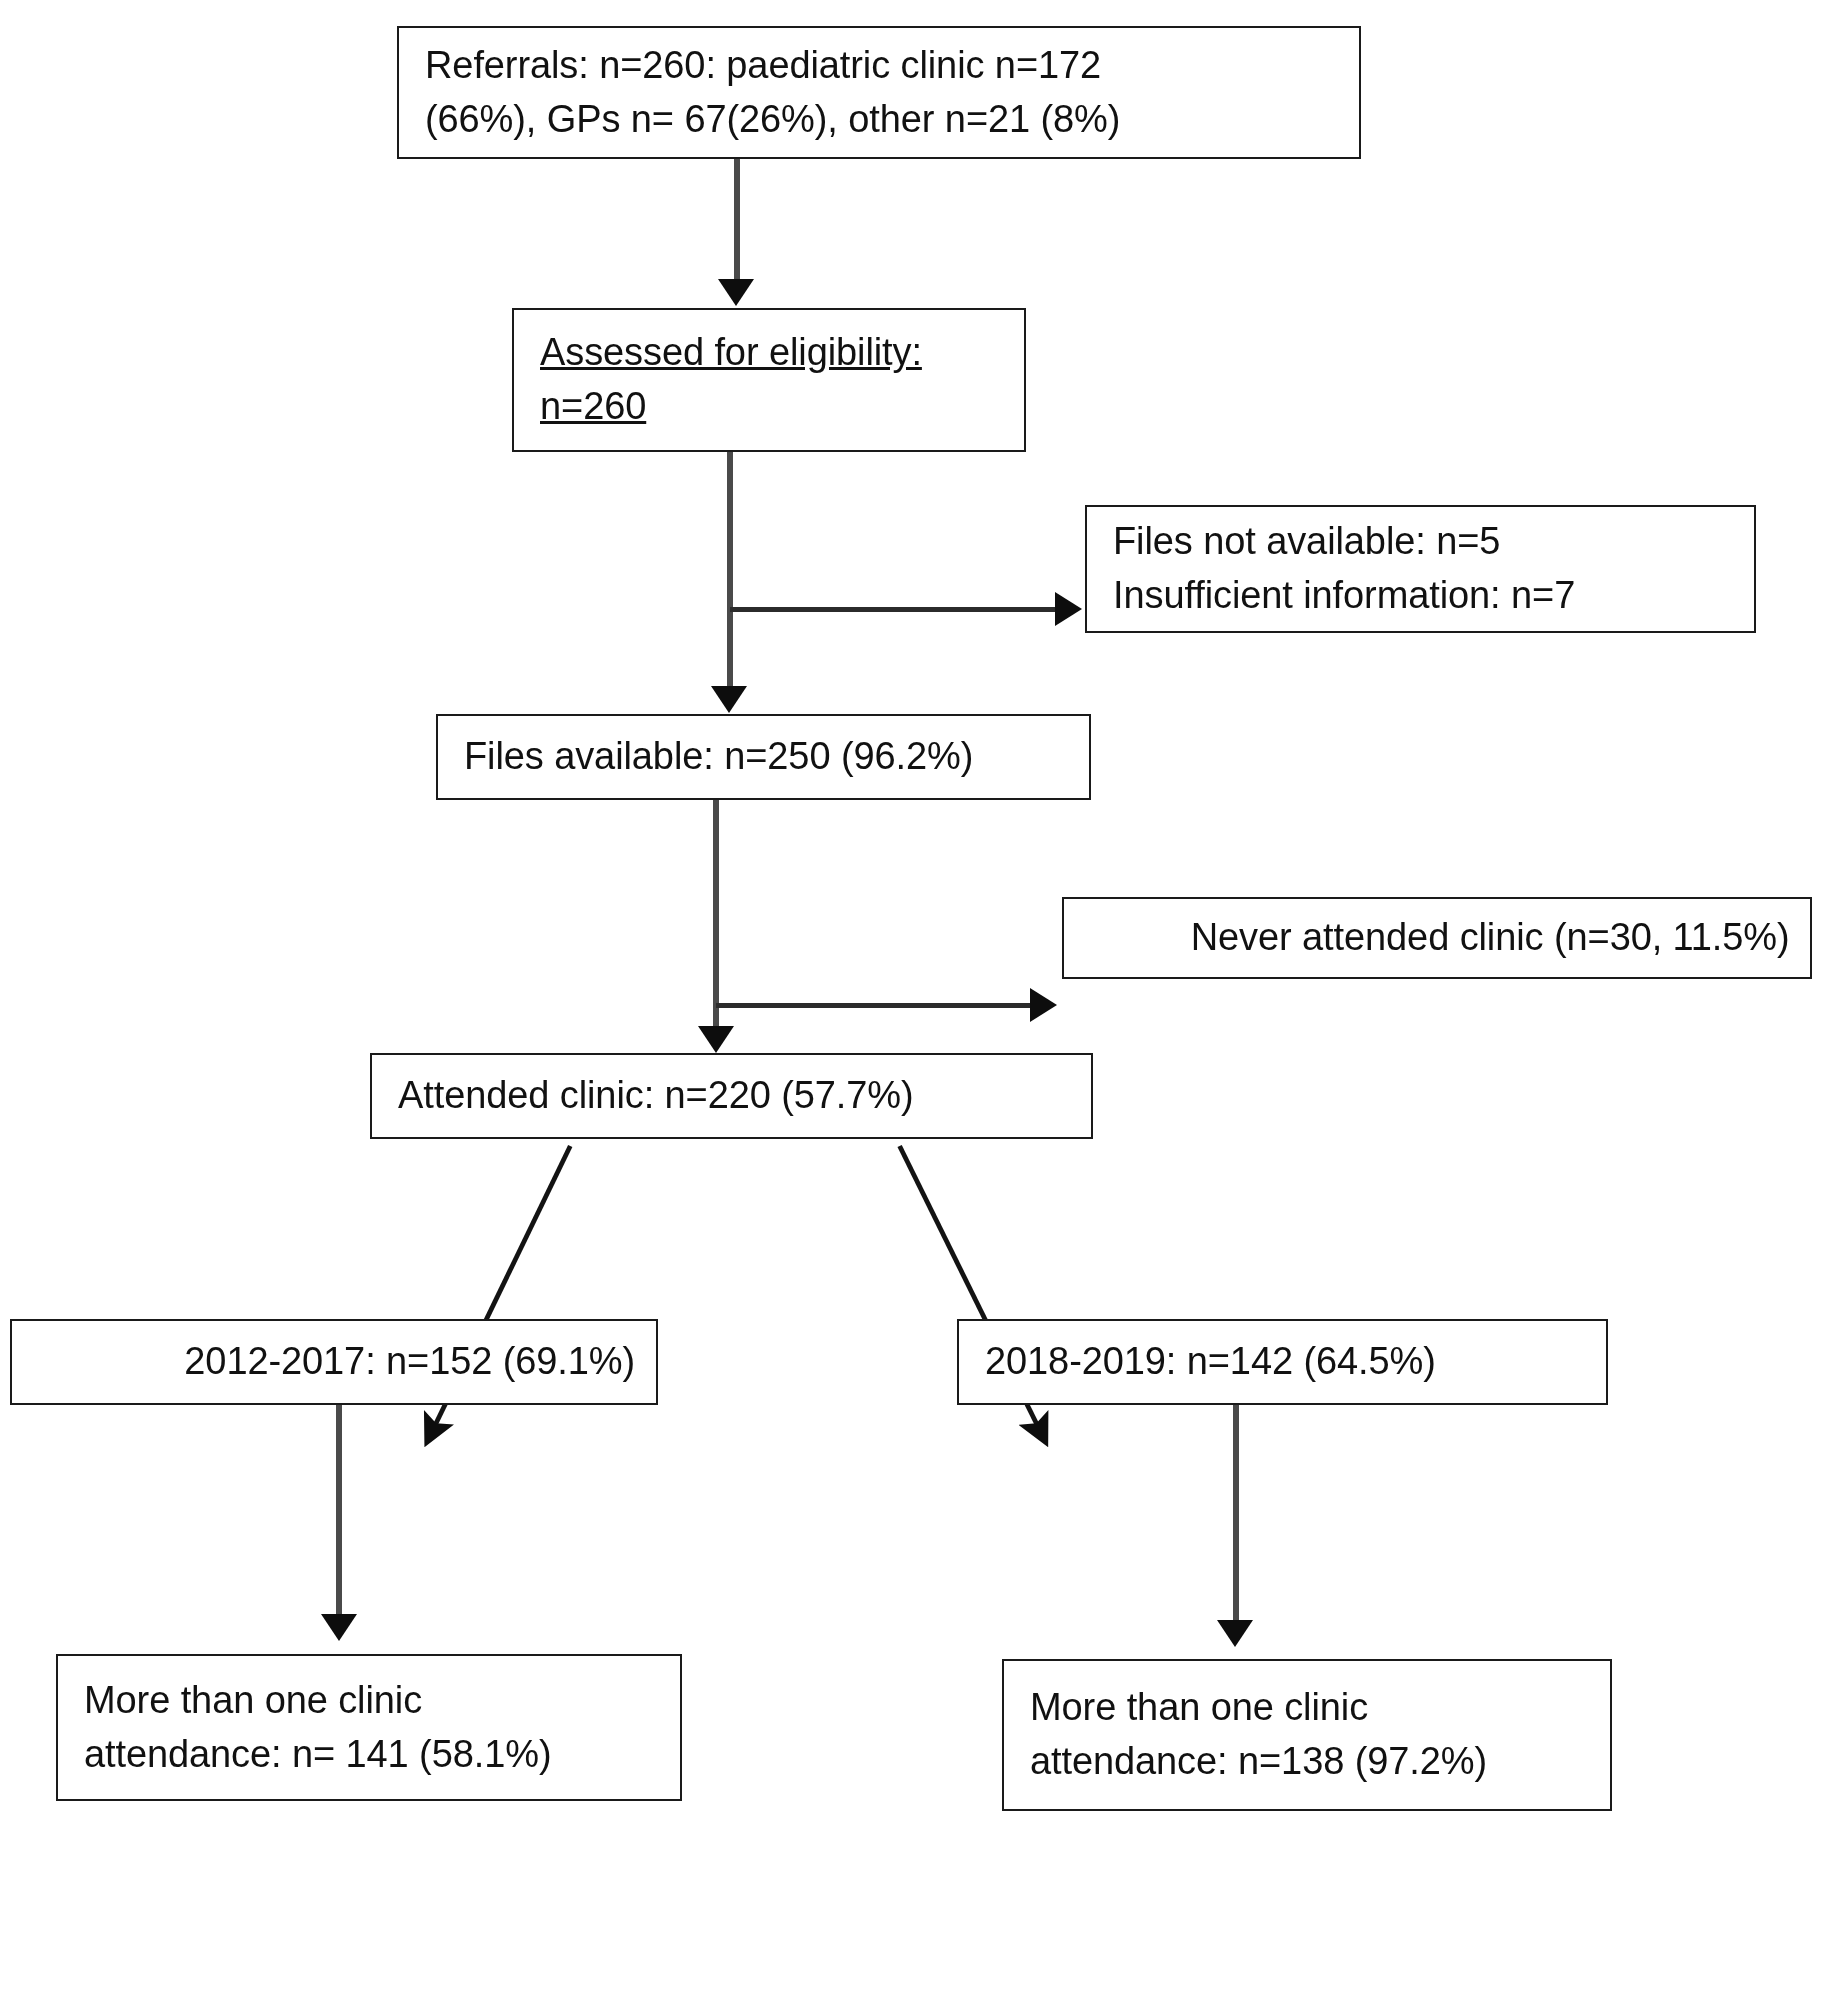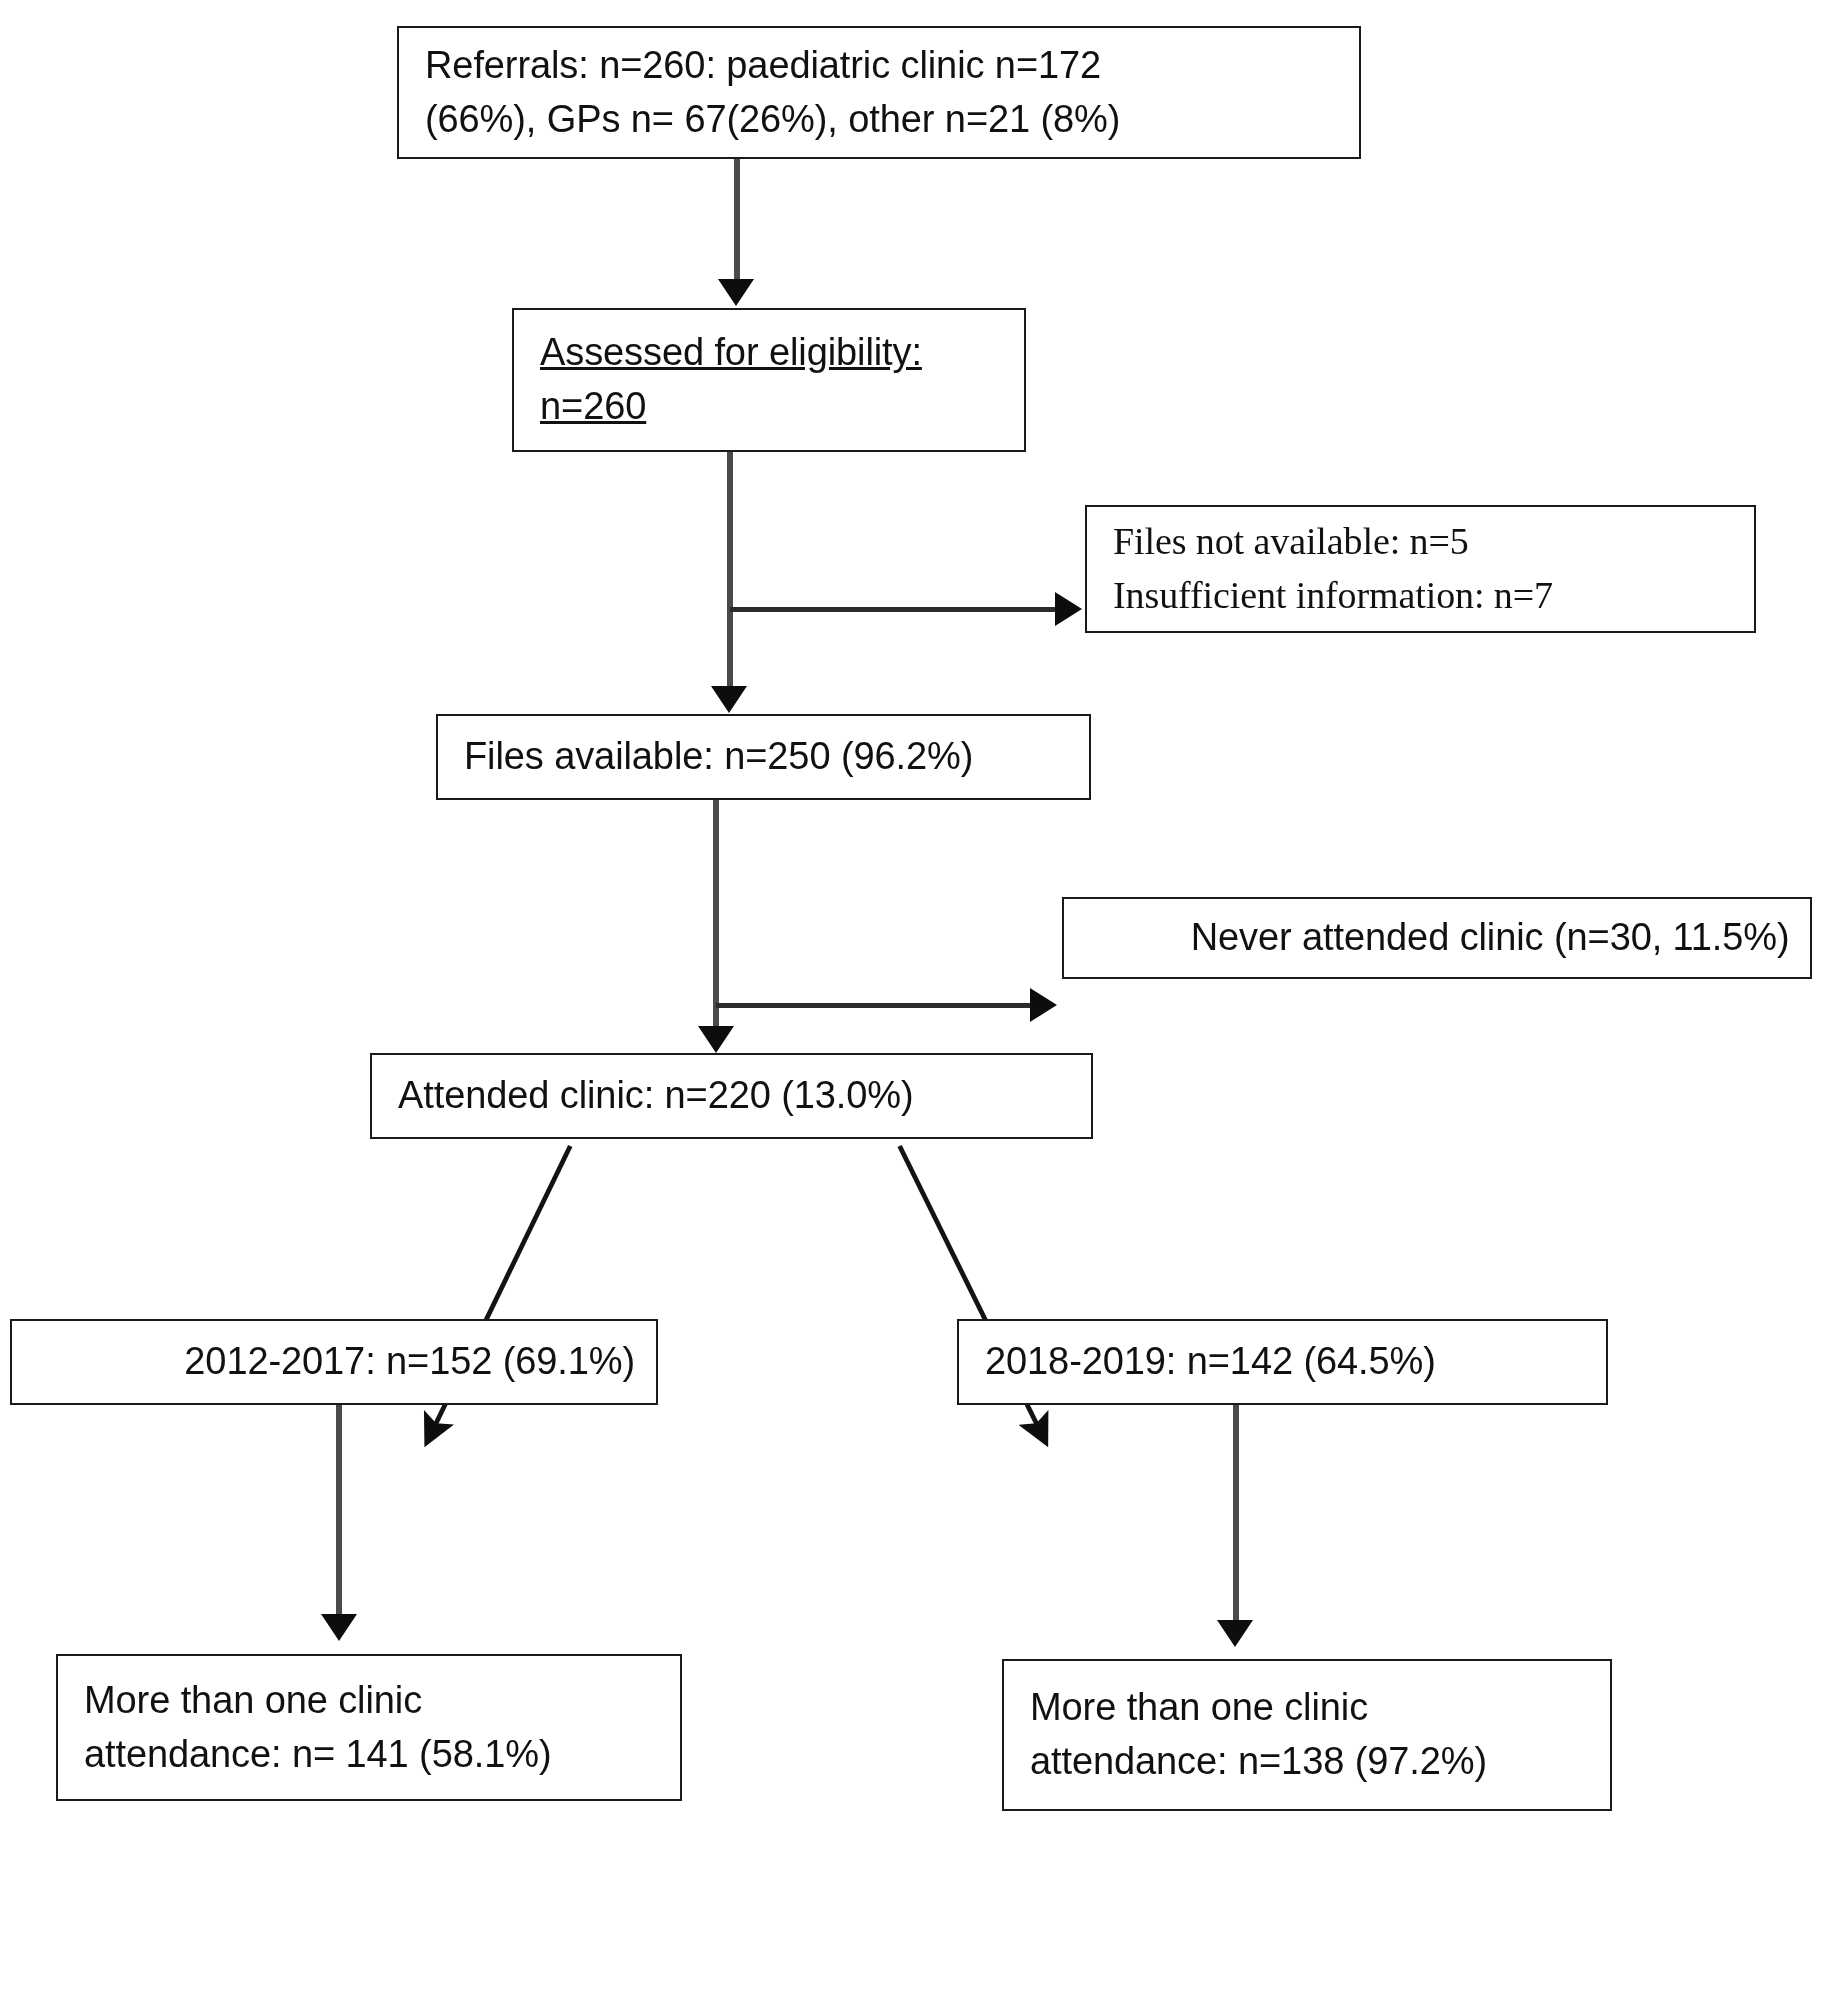--- a/index.html
+++ b/index.html
@@ -39,21 +39,21 @@
   .node.pad-std {
     padding: 0 20.4px 0 26px;
   }
   .node.pad-wide {
     padding: 0 20.4px 0 30px;
     align-items: flex-end;
   }
   
   #node-referrals      { left: 397px;  top: 26px;   width: 964px; height: 133px; }
   #node-assessed       { left: 512px;  top: 308px;  width: 514px;  height: 144px; text-decoration: underline; }
-  #node-files-excluded { left: 1085px; top: 505px;  width: 671px;  height: 128px; font-family: Liberation Serif, serif; }
+  #node-files-excluded { left: 1085px; top: 505px;  width: 671px;  height: 128px; }
   #node-files-avail    { left: 436px;  top: 714px; width: 655px;  height: 86px; }
   #node-never-attended { left: 1062px; top: 897px; width: 750px; height: 82px; }
   #node-attended       { left: 370px;  top: 1053px; width: 723px; height: 86px; }
   #node-2012-2017      { left: 9.5px;   top: 1319px; width: 648px;  height: 86px; text-align: right; }
   #node-2018-2019      { left: 957px; top: 1319px; width: 651px;  height: 86px; }
   #node-more-left      { left: 56px;   top: 1654px; width: 626px;  height: 147px; }
   #node-more-right     { left: 1002px; top: 1659px; width: 610px;  height: 152px; }
 
   
   .conn {
@@ -162,21 +162,21 @@
 
   <div class="node pad-std" id="node-files-avail">
     <span class="line">Files available: n=250 (96.2%)</span>
   </div>
 
   <div class="node pad-wide" id="node-never-attended">
     <span class="line">Never attended clinic (n=30, 11.5%)</span>
   </div>
 
   <div class="node pad-std" id="node-attended">
-    <span class="line">Attended clinic: n=220 (13.0%)</span>
+    <span class="line">Attended clinic: n=220 (57.7%)</span>
   </div>
 
   <div class="node pad-std" id="node-2012-2017">
     <span class="line">2012-2017: n=152 (69.1%)</span>
   </div>
 
   <div class="node pad-std" id="node-2018-2019">
     <span class="line">2018-2019: n=142 (64.5%)</span>
   </div>
 

